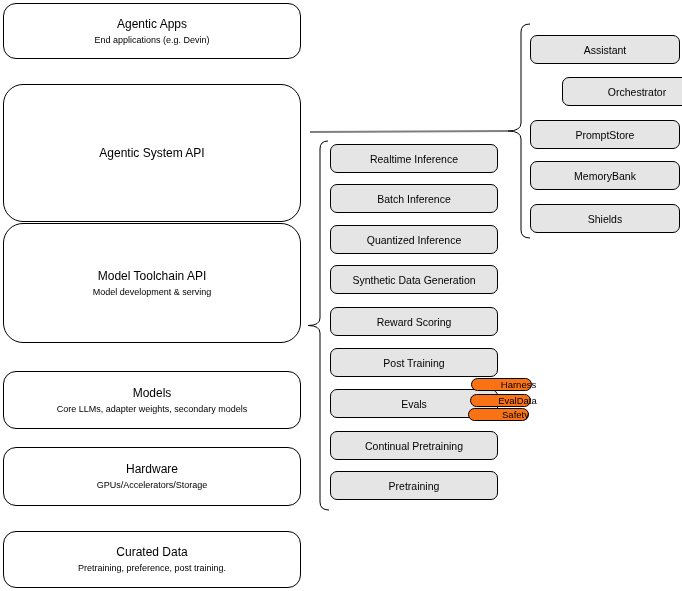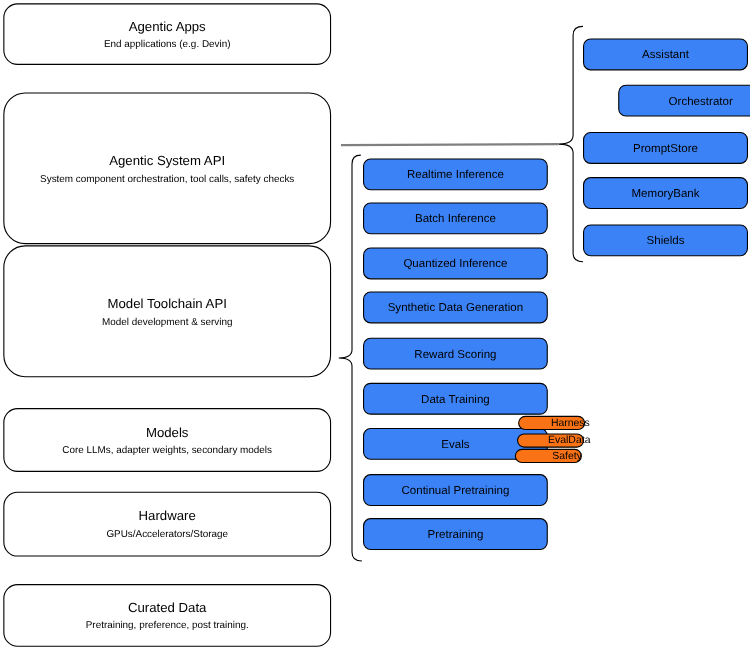--- a/index.html
+++ b/index.html
@@ -25,21 +25,21 @@
     display: flex; flex-direction: column;
     align-items: center; justify-content: center;
     gap: 4px; text-align: center;
   }
   .lbox .ltitle { font-size: 12px; line-height: 14px; }
   .lbox .lsub   { font-size: 9px;  line-height: 11px; }
 
   .mbox, .rbox {
     position: absolute; height: 29px;
     border: 1px solid #000000; border-radius: 7px;
-    background: #3b82f6;
+    background: #e5e5e5;
     display: flex; align-items: center; justify-content: center;
     font-size: 10.5px; text-align: center;
   }
   .mbox { left: 330px; width: 168px; }
   .rbox { left: 530px; width: 150px; }
 
   .pill {
     position: absolute; width: 61px; height: 13px;
     border: 1px solid #000000; border-radius: 7px;
     background: #f97316;
@@ -61,21 +61,20 @@
     <line x1="310" y1="132" x2="508" y2="131" stroke="#808080" stroke-width="2"></line>
   </svg>
 
   <div class="lbox" style="top:3px; height:56px;">
     <div class="ltitle">Agentic Apps</div>
     <div class="lsub">End applications (e.g. Devin)</div>
   </div>
 
   <div class="lbox" style="top:84px; height:138px; border-radius:20px;">
     <div class="ltitle">Agentic System API</div>
-    <div class="lsub">System component orchestration, tool calls, safety checks</div>
   </div>
 
   <div class="lbox" style="top:223px; height:120px; border-radius:20px;">
     <div class="ltitle">Model Toolchain API</div>
     <div class="lsub">Model development &amp; serving</div>
   </div>
 
   <div class="lbox" style="top:371px; height:58px;">
     <div class="ltitle">Models</div>
     <div class="lsub">Core LLMs, adapter weights, secondary models</div>
@@ -100,21 +99,21 @@
   <div class="mbox" style="top:225px;">
     <span>Quantized Inference</span>
   </div>
   <div class="mbox" style="top:265px;">
     <span>Synthetic Data Generation</span>
   </div>
   <div class="mbox" style="top:307px;">
     <span>Reward Scoring</span>
   </div>
   <div class="mbox" style="top:348px;">
-    <span>Data Training</span>
+    <span>Post Training</span>
   </div>
   <div class="mbox" style="top:389px;">
     <span>Evals</span>
   </div>
   <div class="mbox" style="top:431px;">
     <span>Continual Pretraining</span>
   </div>
   <div class="mbox" style="top:471px;">
     <span>Pretraining</span>
   </div>

